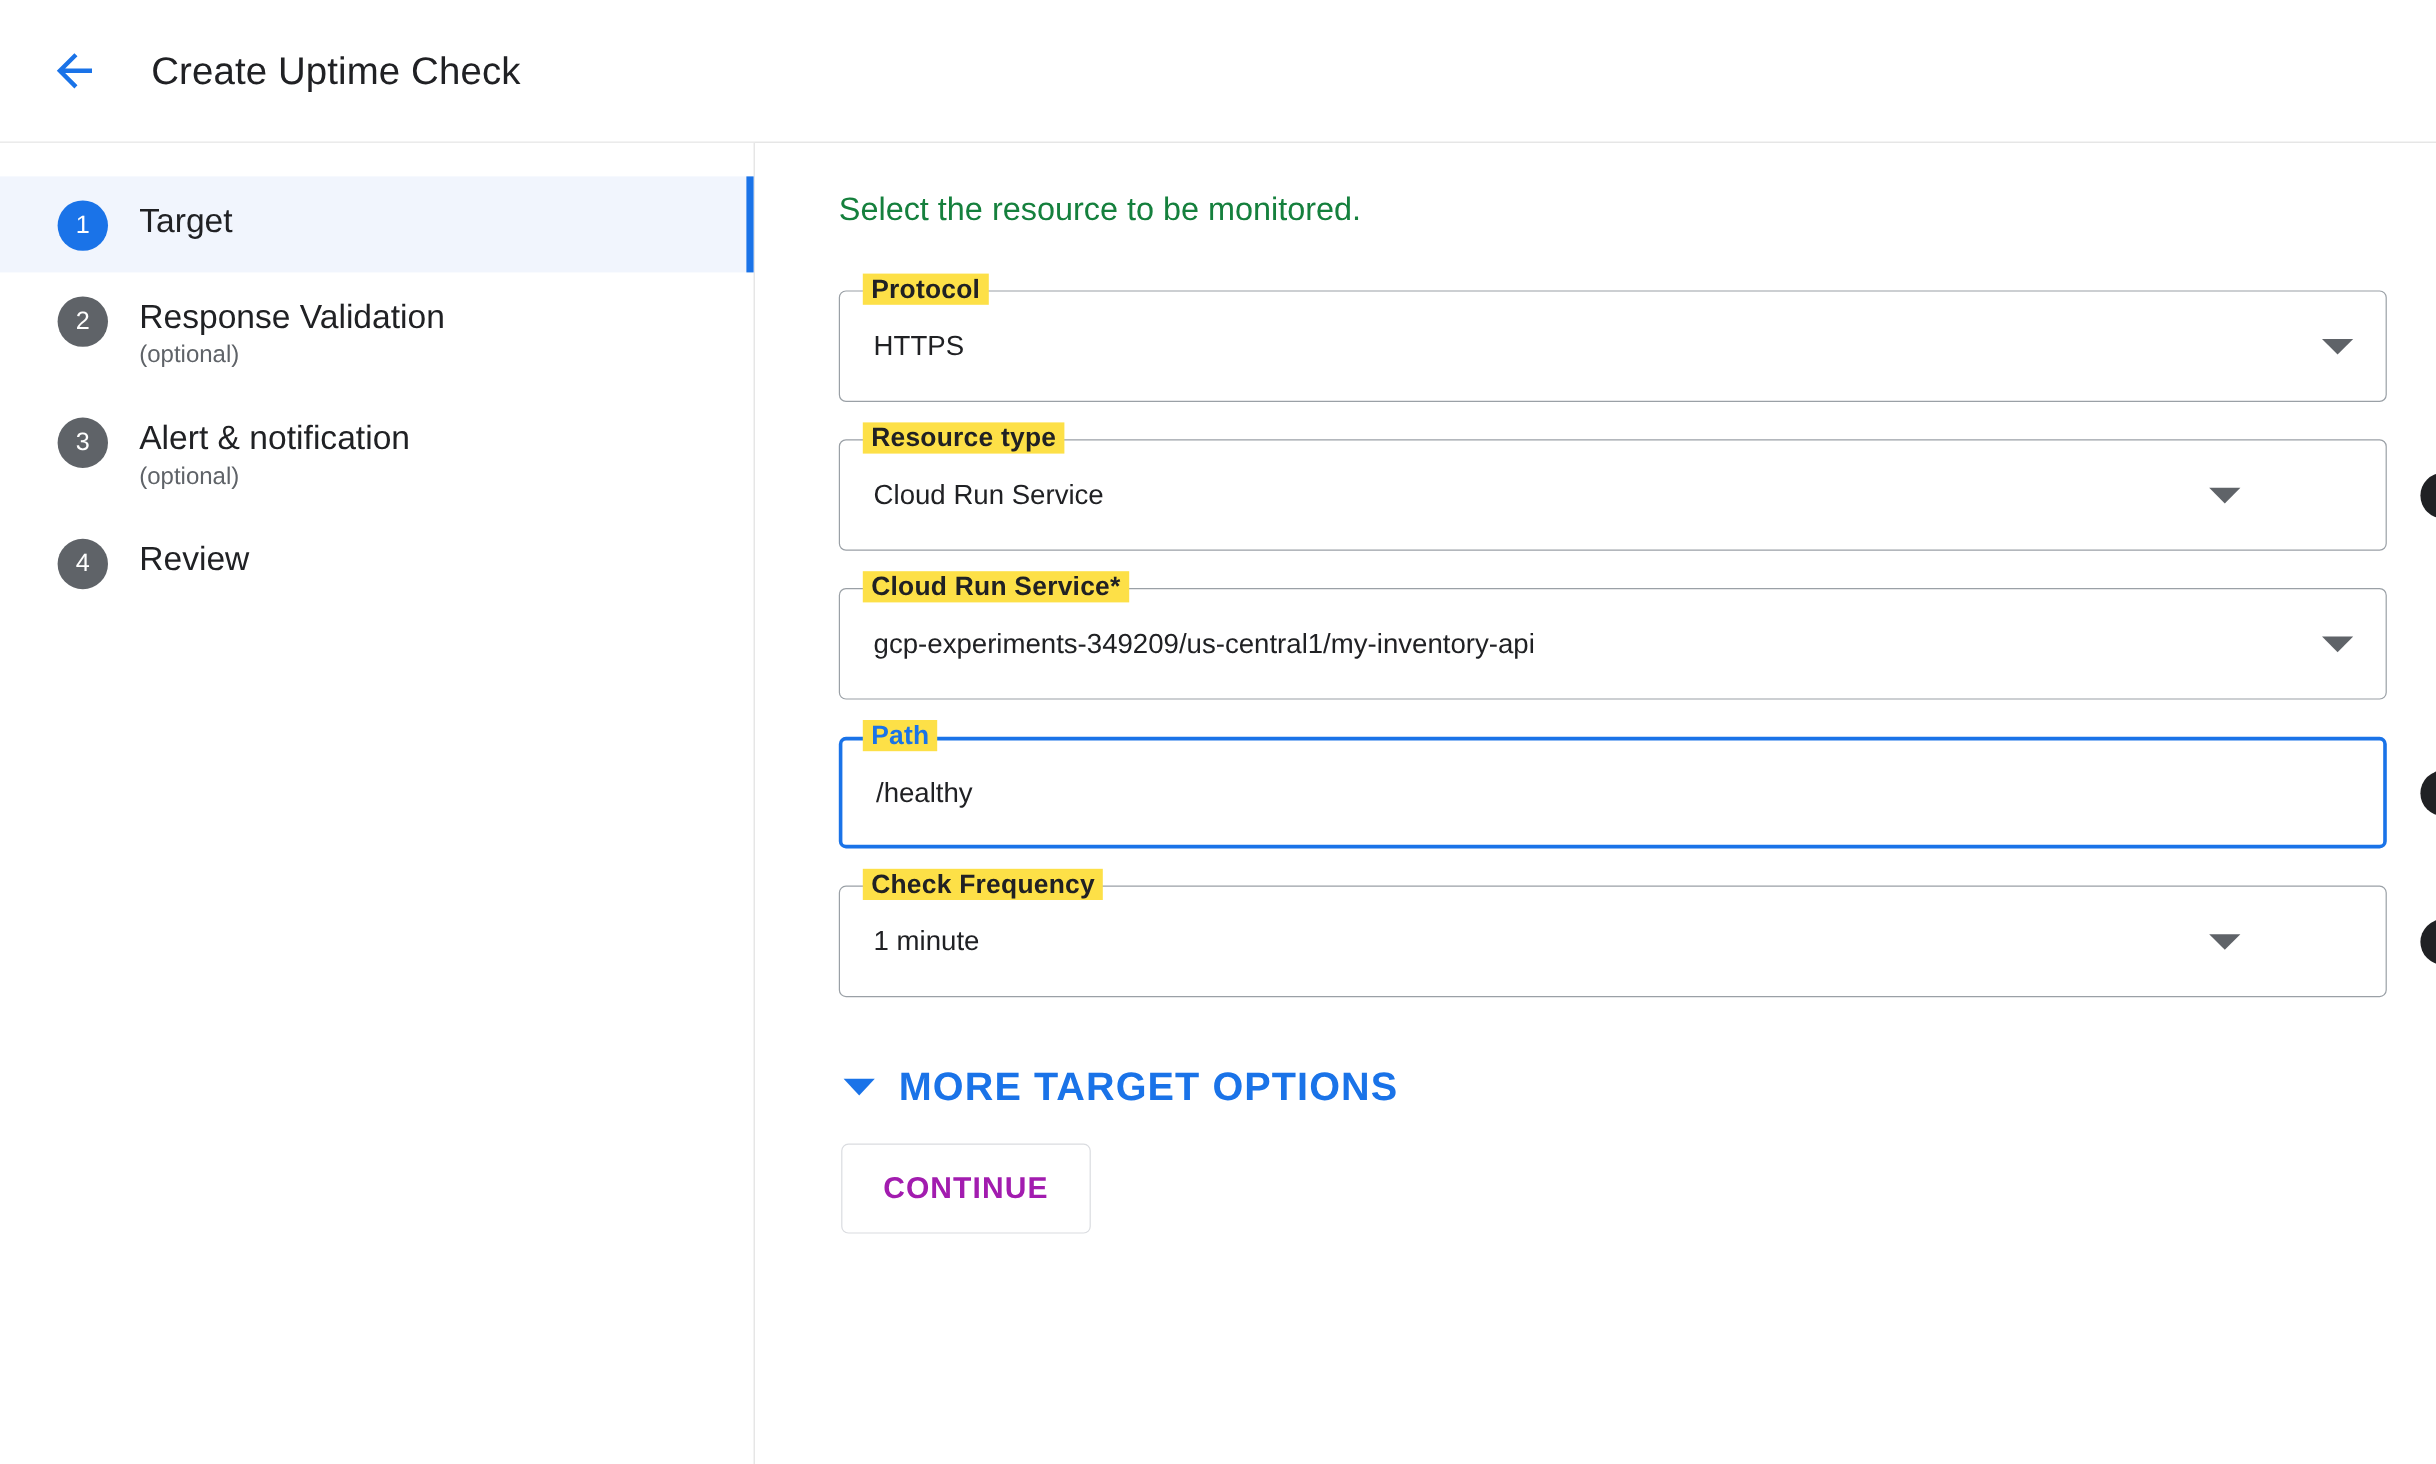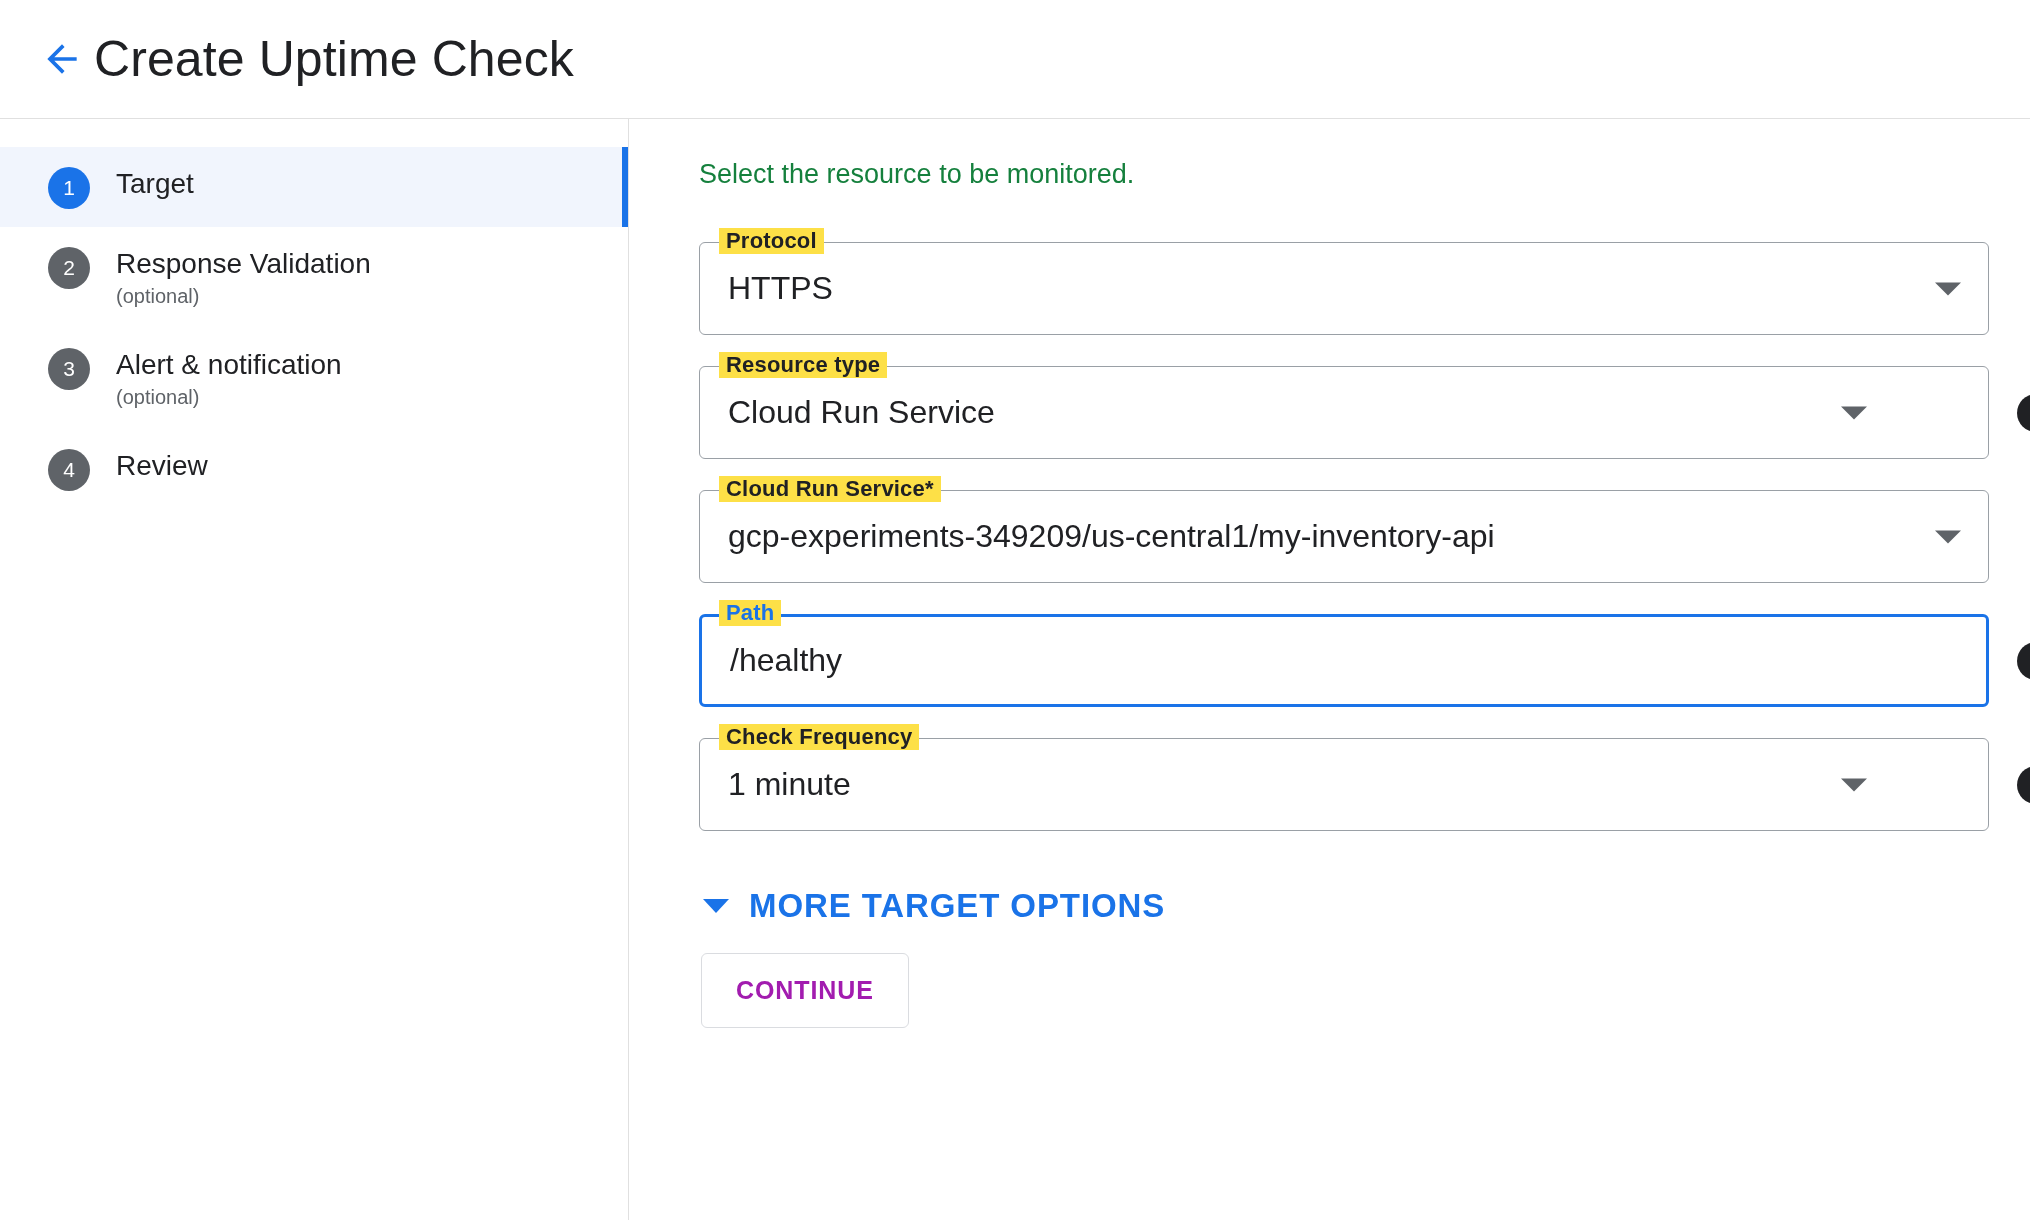--- a/index.html
+++ b/index.html
@@ -28,23 +28,24 @@
     height: 64px;
     display: flex;
     align-items: center;
     justify-content: center;
     cursor: pointer;
     border: none;
     background: transparent;
   }
   .back-btn svg { display: block; }
   .page-title {
-    font-size: 50px;
+    font-size: 32px;
     font-weight: 400;
     color: #202124;
+    margin-left: 32px;
     letter-spacing: 0.1px;
   }
 
   
   .body-wrap {
     display: flex;
     height: calc(1220px - 119px);
   }
 
   
@@ -158,21 +159,21 @@
     left: 20px;
     background: #fde047;
     padding: 0 7px;
     font-size: 22px;
     font-weight: 700;
     color: #202124;
     letter-spacing: 0.2px;
   }
   .field.focused .legend { color: #1a73e8; }
   .value {
-    font-size: 32px;
+    font-size: 23px;
     color: #202124;
     padding-left: 6px;
     white-space: nowrap;
     overflow: hidden;
     text-overflow: ellipsis;
   }
   .caret {
     position: absolute;
     right: 28px;
     top: 50%;

